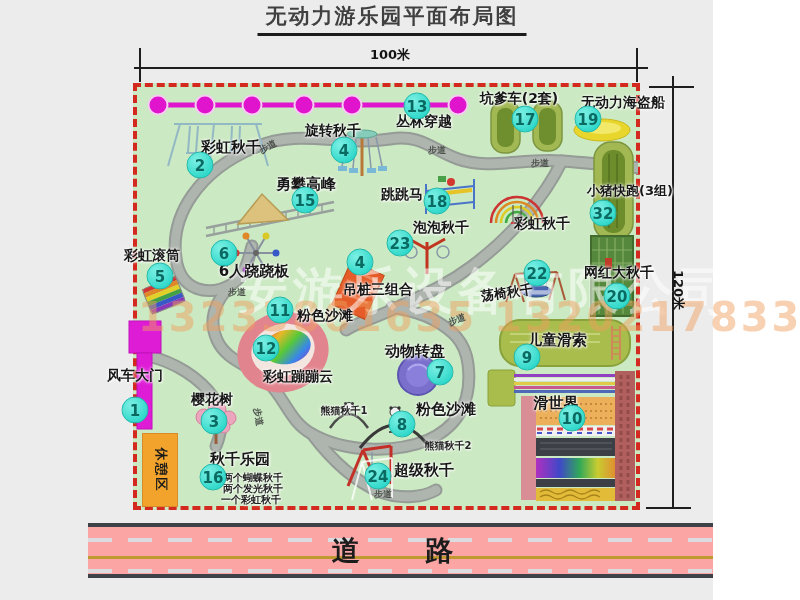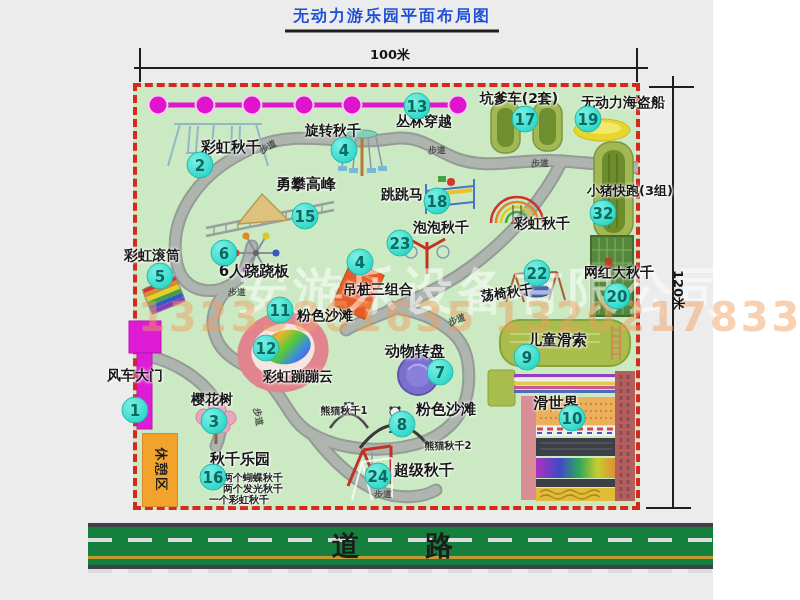--- a/index.html
+++ b/index.html
@@ -3,41 +3,41 @@
 <meta charset="utf-8">
 <style>
   html,body{margin:0;padding:0;}
   #stage{position:relative;width:800px;height:600px;background:#ececec;overflow:hidden;
          font-family:"DejaVu Sans","Liberation Sans",sans-serif;}
   .abs{position:absolute;}
   #white-strip{left:713px;top:0;width:87px;height:600px;background:#ffffff;z-index:0;}
   #park{left:133px;top:83px;width:507px;height:427px;box-sizing:border-box;
         background:#cbe9c2;border:4px dashed #d3291e;z-index:1;}
   #icon-svg{left:0;top:0;width:800px;height:600px;z-index:2;pointer-events:none;}
-  #title{left:392px;top:19px;transform:translate(-50%,-50%);font-size:16px;font-weight:bold;
-         color:#1d4ed8;letter-spacing:2px;border-bottom:3px solid #1c1c1c;padding:0 8px 3px;
+  #title{left:392px;top:19px;transform:translate(-50%,-50%);font-size:21px;font-weight:bold;
+         color:#404040;letter-spacing:2px;border-bottom:3px solid #1c1c1c;padding:0 8px 3px;
          white-space:nowrap;z-index:8;}
   .dim{font-size:13px;font-weight:bold;color:#141414;z-index:8;white-space:nowrap;}
   .lbl{transform:translate(-50%,-50%);font-weight:bold;color:#171717;white-space:nowrap;z-index:5;
        text-shadow:0 0 2px #fff,0 0 4px rgba(255,255,255,.85),1px 1px 2px rgba(255,255,255,.7);}
   .f15{font-size:15px;} .f14{font-size:14px;} .f13{font-size:13px;}
   .sm{font-size:10px;font-weight:bold;color:#222;}
   .pl{font-size:9px;font-weight:bold;color:#4a4f4a;text-shadow:none;}
   .badge{width:27px;height:27px;border-radius:50%;transform:translate(-50%,-50%);
          background:radial-gradient(circle at 35% 30%,#7df0e4,#2fd8ca 75%);
          border:1px solid #1fb9ad;color:#0a6a62;font-weight:bold;font-size:15px;
          display:flex;align-items:center;justify-content:center;z-index:6;box-sizing:border-box;}
   .wm{z-index:4;pointer-events:none;white-space:nowrap;font-weight:bold;}
   #wm-company{left:238px;top:258px;font-size:50px;letter-spacing:5px;color:rgba(255,255,255,0.55);}
   #wm-phone{left:138px;top:294px;font-size:40px;letter-spacing:3px;color:rgba(238,158,92,0.48);}
   #rest-area{left:142px;top:433px;width:36px;height:74px;background:#f2a32c;border:1px solid #d8892a;
              z-index:3;display:flex;align-items:center;justify-content:center;box-sizing:border-box;}
   #rest-area span{transform:rotate(90deg);font-size:13px;font-weight:bold;color:#1a1a1a;
                   white-space:nowrap;letter-spacing:2px;}
-  #road{left:88px;top:523px;width:625px;height:46px;background:#15803d;z-index:7;
+  #road{left:88px;top:523px;width:625px;height:55px;background:#fca5a5;z-index:7;
         border-top:4px solid #3e4148;border-bottom:4px solid #3e4148;box-sizing:border-box;}
   .dash-row{position:absolute;left:0;width:100%;height:4px;
         background:repeating-linear-gradient(90deg,#dcdce0 0 24px,transparent 24px 40px);}
   #yellow-line{position:absolute;left:0;top:29px;width:100%;height:3px;background:#c09a30;}
   #road-label{position:absolute;left:50%;top:50%;transform:translate(-50%,-50%);
         font-size:28px;font-weight:bold;color:#1c1c1c;letter-spacing:16px;word-spacing:24px;
         white-space:nowrap;}
 </style>
 </head>
 <body>
@@ -425,21 +425,21 @@
   <div class="abs lbl f13" style="left:507px;top:293px;transform:translate(-50%,-50%) rotate(-8deg)">荡椅秋千</div>
   <div class="abs lbl f14" style="left:441px;top:228px">泡泡秋千</div>
   <div class="abs lbl f15" style="left:424px;top:470px">超级秋千</div>
 
   <div class="abs lbl f14" style="left:542px;top:224px">彩虹秋千</div>
   <div class="abs lbl sm" style="left:344px;top:411px">熊猫秋千1</div>
   <div class="abs lbl sm" style="left:448px;top:446px">熊猫秋千2</div>
 
   <div class="abs lbl sm" style="left:253px;top:478px">两个蝴蝶秋千</div>
   <div class="abs lbl sm" style="left:253px;top:489px">两个发光秋千</div>
-  <div class="abs lbl sm" style="left:239px;top:500px">一个彩虹秋千</div>
+  <div class="abs lbl sm" style="left:251px;top:500px">一个彩虹秋千</div>
 
   <div class="abs lbl pl" style="left:268px;top:147px;transform:translate(-50%,-50%) rotate(-28deg)">步道</div>
   <div class="abs lbl pl" style="left:437px;top:150px">步道</div>
   <div class="abs lbl pl" style="left:540px;top:163px">步道</div>
   <div class="abs lbl pl" style="left:237px;top:292px">步道</div>
   <div class="abs lbl pl" style="left:258px;top:417px;transform:translate(-50%,-50%) rotate(80deg)">步道</div>
   <div class="abs lbl pl" style="left:383px;top:494px">步道</div>
   <div class="abs lbl pl" style="left:457px;top:320px;transform:translate(-50%,-50%) rotate(-20deg)">步道</div>
 
   <div class="abs badge" style="left:135px;top:410px">1</div>
@@ -449,21 +449,21 @@
   <div class="abs badge" style="left:160px;top:276px">5</div>
   <div class="abs badge" style="left:224px;top:253px">6</div>
   <div class="abs badge" style="left:440px;top:372px">7</div>
   <div class="abs badge" style="left:402px;top:424px">8</div>
   <div class="abs badge" style="left:527px;top:357px">9</div>
   <div class="abs badge" style="left:572px;top:418px">10</div>
   <div class="abs badge" style="left:280px;top:310px">11</div>
   <div class="abs badge" style="left:266px;top:348px">12</div>
   <div class="abs badge" style="left:417px;top:106px">13</div>
   <div class="abs badge" style="left:360px;top:262px">4</div>
-  <div class="abs badge" style="left:305px;top:216px">15</div>
+  <div class="abs badge" style="left:305px;top:200px">15</div>
   <div class="abs badge" style="left:213px;top:477px">16</div>
   <div class="abs badge" style="left:525px;top:119px">17</div>
   <div class="abs badge" style="left:437px;top:201px">18</div>
   <div class="abs badge" style="left:588px;top:119px">19</div>
   <div class="abs badge" style="left:617px;top:296px">20</div>
   <div class="abs badge" style="left:603px;top:213px">32</div>
   <div class="abs badge" style="left:537px;top:273px">22</div>
   <div class="abs badge" style="left:400px;top:243px">23</div>
   <div class="abs badge" style="left:378px;top:476px">24</div>
 

